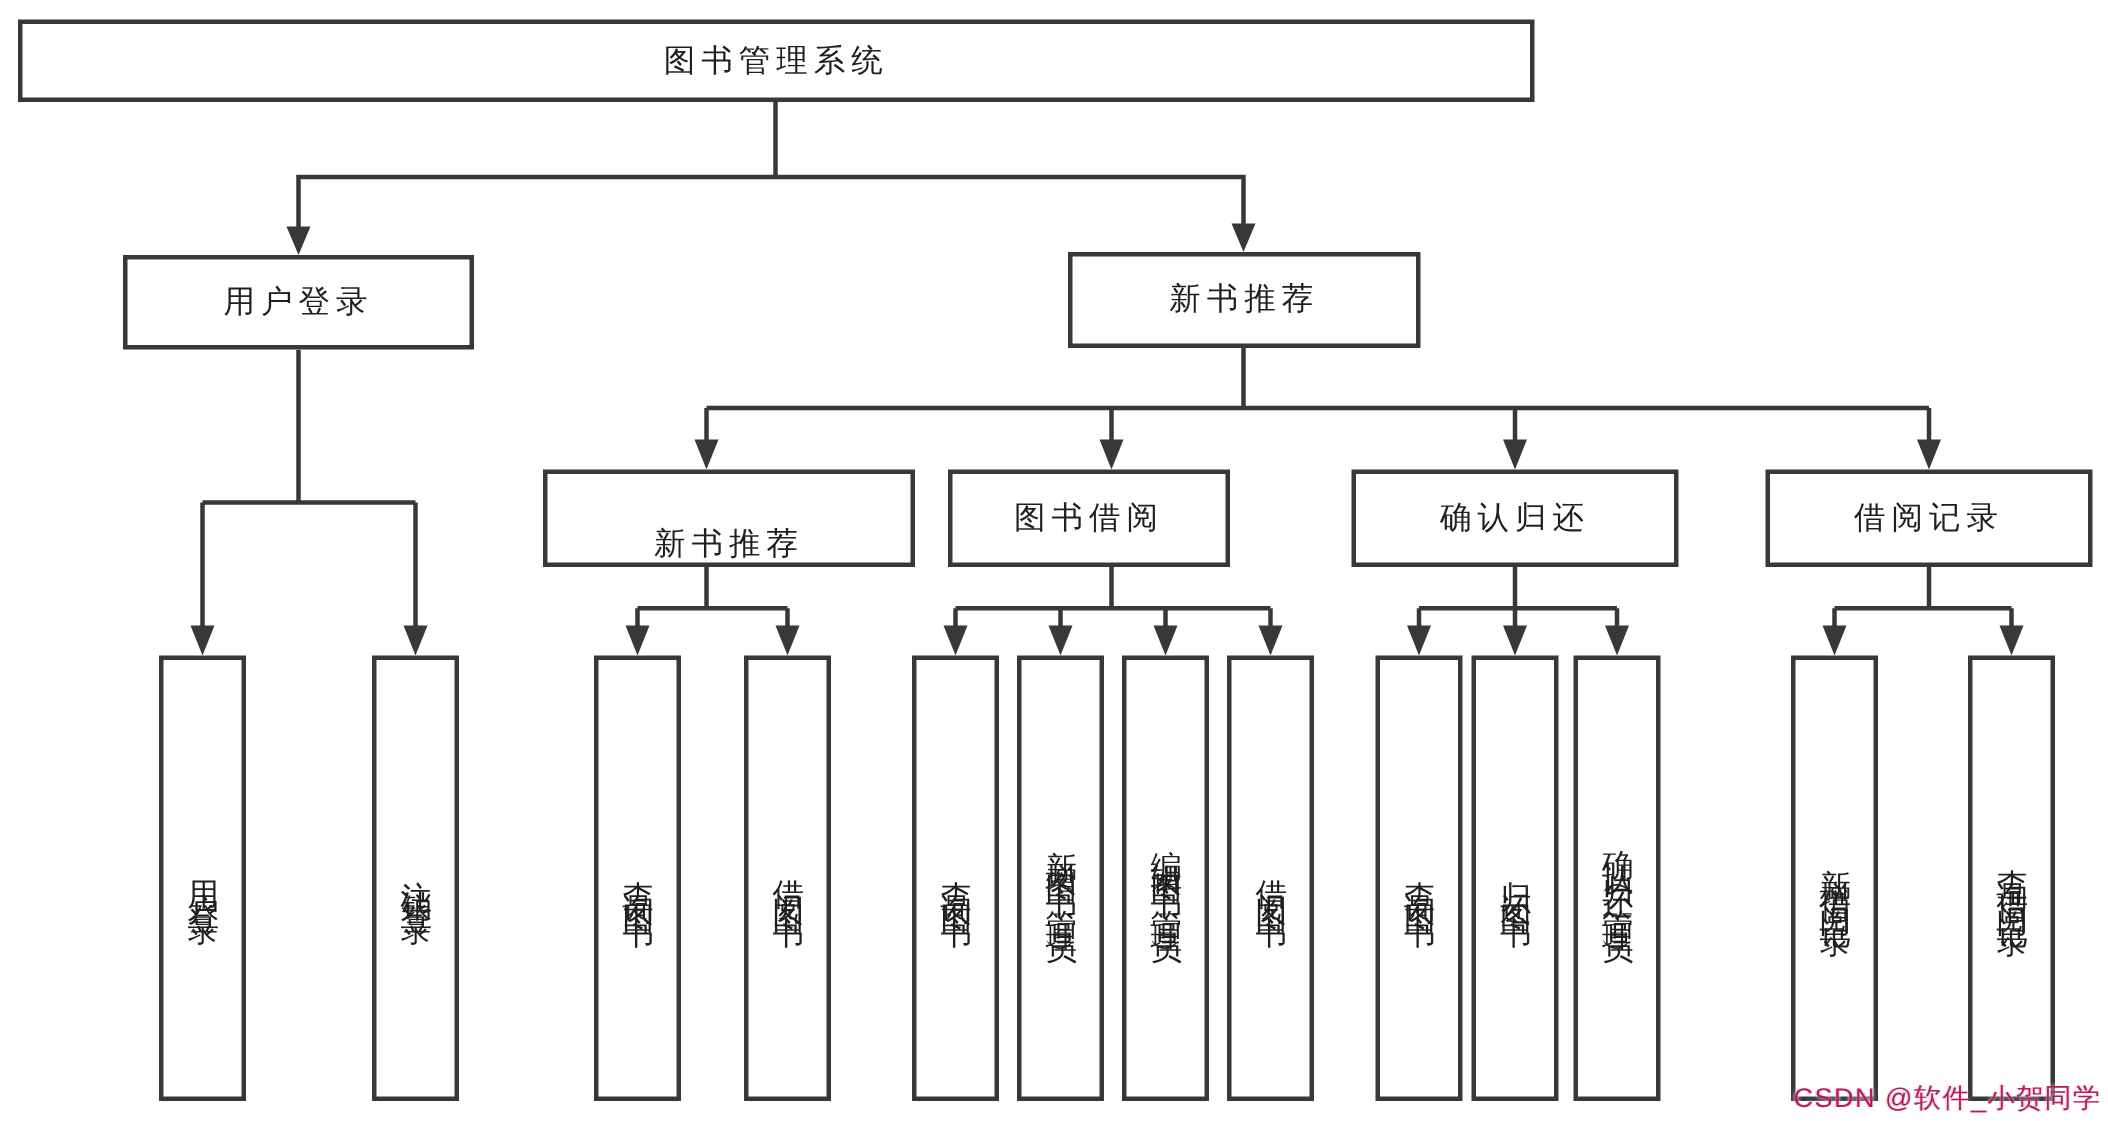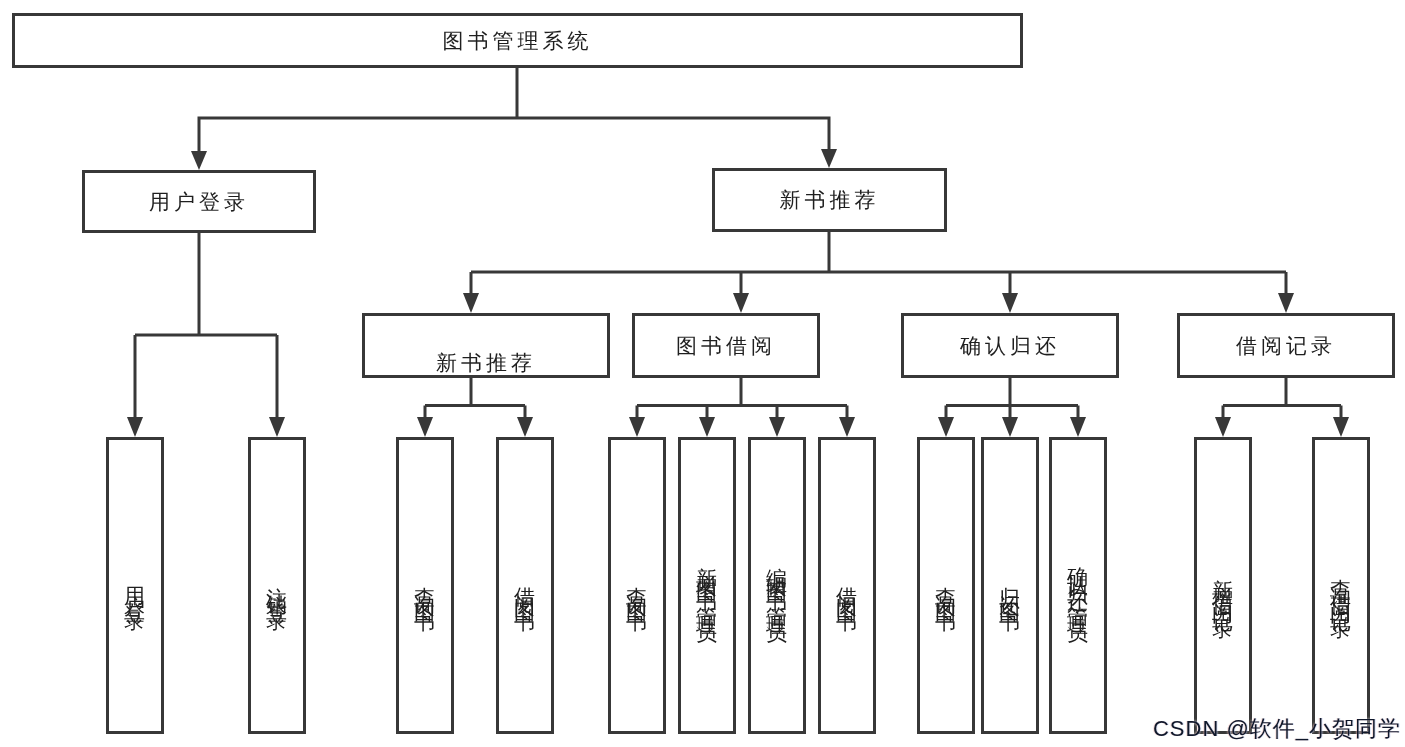--- a/index.html
+++ b/index.html
@@ -65,23 +65,23 @@
   .b-lf-9   { left: 917px; }
   .b-lf-10  { left: 981px; }
   .b-lf-11  { left: 1049px; }
   .b-lf-12  { left: 1194px; }
   .b-lf-13  { left: 1312px; }
   .watermark {
     position: absolute;
     right: 4px;
     bottom: 3px;
     z-index: 5;
-    font-size: 22px;
+    font-size: 18px;
     letter-spacing: 1px;
-    color: #0f172a;
+    color: #be185d;
     text-shadow: 0 0 3px #ffffff, -1px 0 0 rgba(214, 72, 56, 0.25), 1px 0 0 rgba(84, 110, 220, 0.25);
   }
 </style>
 </head>
 <body>
 
 <div class="canvas">
 
   <svg class="connectors" viewBox="0 0 1405 747" xmlns="http://www.w3.org/2000/svg">
     <g>

